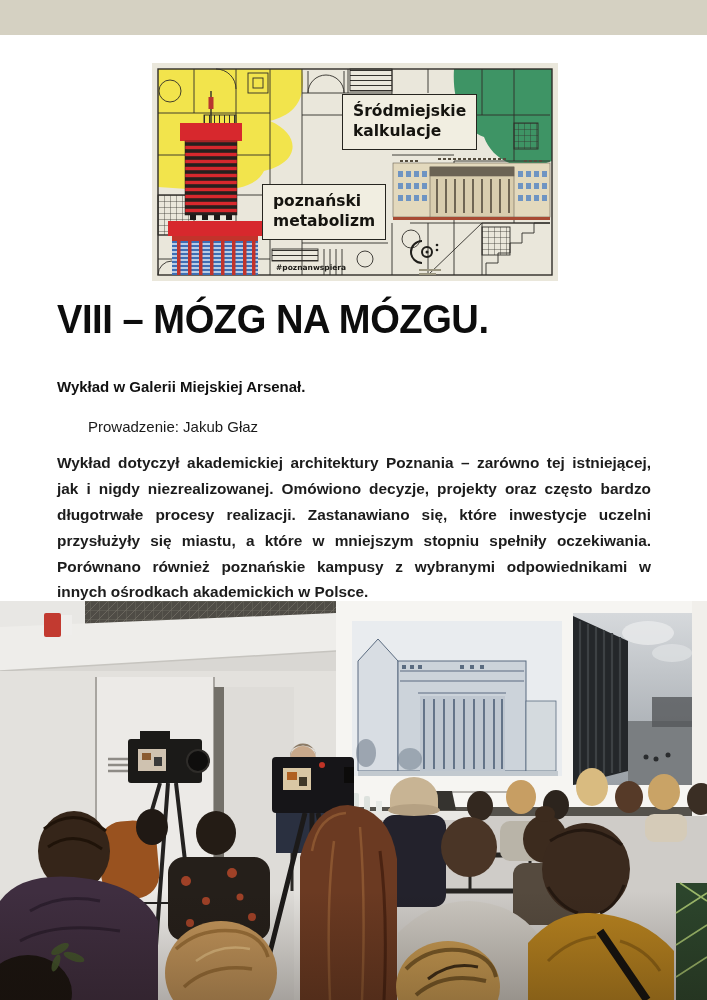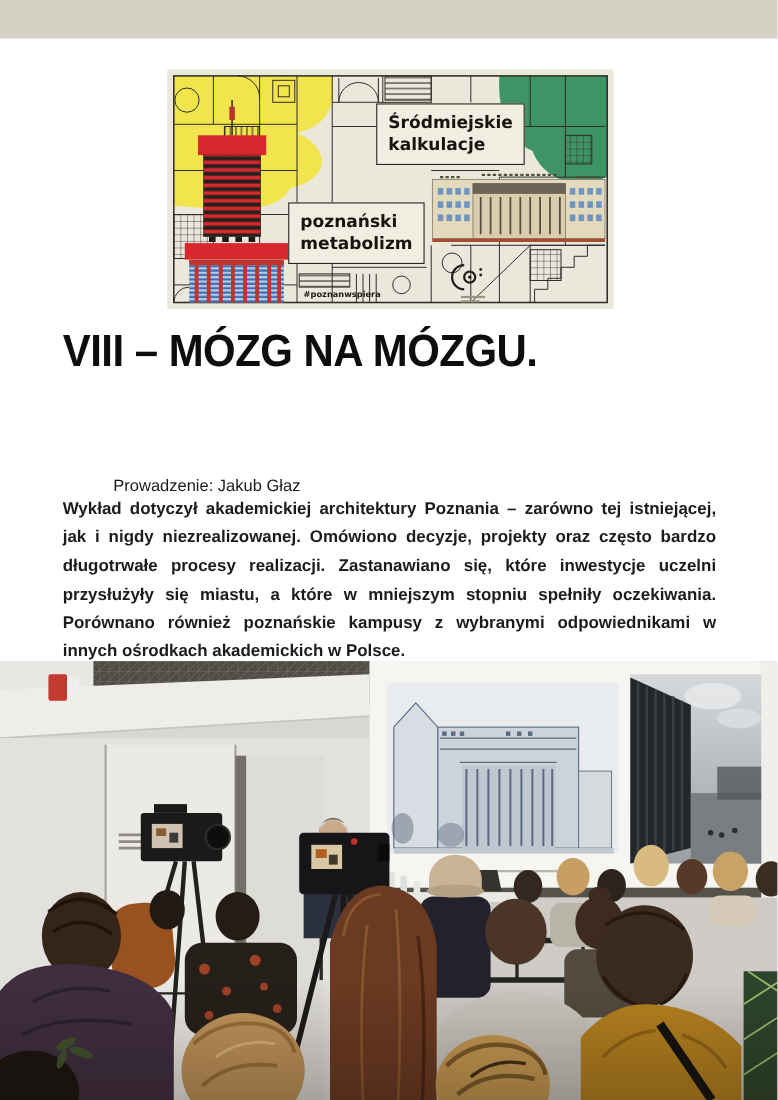--- a/index.html
+++ b/index.html
@@ -18,21 +18,21 @@
     padding:7px 10px;font-family:"DejaVu Sans","Liberation Sans",sans-serif;
   }
   .b-title{left:190px;top:31px;}
   .b-subtitle{left:110px;top:121px;}
   .heading{
     position:absolute;left:57px;top:296px;margin:0;width:620px;
     font-size:41px;font-weight:800;letter-spacing:-0.5px;color:#0d0d0d;
     transform:scaleX(.93);transform-origin:left top;white-space:nowrap;
   }
   .subheading{position:absolute;left:57px;top:378px;margin:0;font-size:15px;font-weight:700;color:#111;}
-  .lead{position:absolute;left:88px;top:418px;margin:15px;font-size:15px;color:#1a1a1a;}
+  .lead{position:absolute;left:88px;top:418px;margin:0;font-size:15px;color:#1a1a1a;}
   .body-par{
     position:absolute;left:57px;top:450px;margin:0;width:594px;
     font-size:15.4px;line-height:1.68;text-align:justify;color:#1c1c1c;font-weight:bold;
   }
   .photo{position:absolute;left:0;top:601px;width:707px;height:399px;overflow:hidden;}
 </style>
 </head>
 <body>
 
 <div class="page">
@@ -174,20 +174,21 @@
       <div>poznański</div>
       <div>metabolizm</div>
     </div>
     <div class="b-box b-title">
       <div>Śródmiejskie</div>
       <div>kalkulacje</div>
     </div>
   </div>
 
   <h1 class="heading">VIII – MÓZG NA MÓZGU.</h1>
+  <p class="subheading">Wykład w Galerii Miejskiej Arsenał.</p>
   <p class="lead">Prowadzenie: Jakub Głaz</p>
   <p class="body-par">Wykład dotyczył akademickiej architektury Poznania – zarówno tej istniejącej, jak i nigdy niezrealizowanej. Omówiono decyzje, projekty oraz często bardzo długotrwałe procesy realizacji. Zastanawiano się, które inwestycje uczelni przysłużyły się miastu, a które w mniejszym stopniu spełniły oczekiwania. Porównano również poznańskie kampusy z wybranymi odpowiednikami w innych ośrodkach akademickich w Polsce.</p>
 
   <div class="photo">
     <svg width="707" height="399" viewBox="0 0 707 399">
       <defs>
         <pattern id="meshP" width="9" height="9" patternUnits="userSpaceOnUse">
           <path d="M0,0 H9 M0,0 V9 M0,9 L9,0" stroke="#716d64" stroke-width="0.8" fill="none"></path>
         </pattern>
         <linearGradient id="skyG" x1="0" y1="0" x2="0" y2="1">

